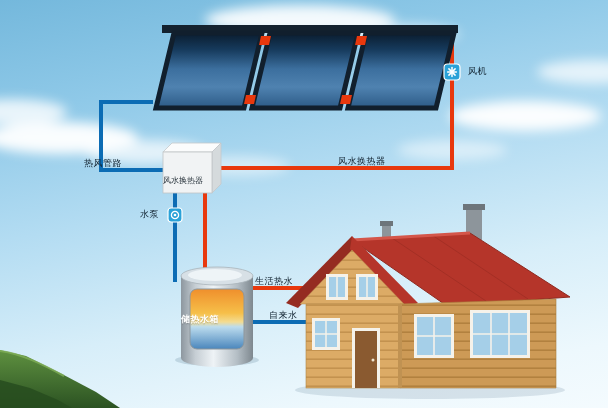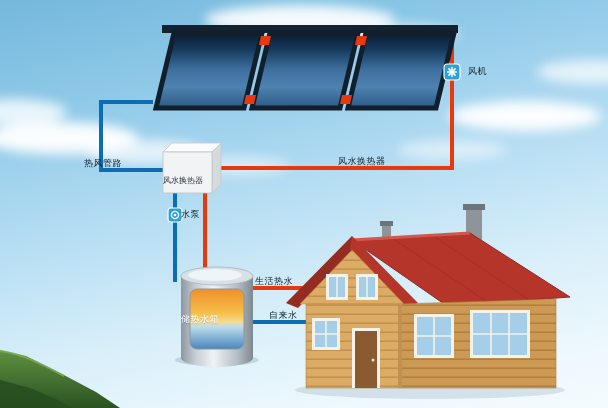--- a/index.html
+++ b/index.html
@@ -7,21 +7,21 @@
     position:relative;width:608px;height:408px;overflow:hidden;
     font-family:"Liberation Sans",sans-serif;
     background:linear-gradient(168deg,#74b8dc 0%,#8fc9e8 22%,#b3dcf2 45%,#d7eef9 68%,#edf8fd 88%,#f4fbfe 100%);
   }
   svg{position:absolute;left:0;top:0;display:block;}
   .lbl{
     position:absolute;font-size:9px;line-height:1.15;color:#122432;
     white-space:nowrap;letter-spacing:.5px;
   }
   .lbl.center{text-align:left;}
-  .lbl.on-tank{color:#ffffff;font-weight:normal;text-shadow:0 1px 1px rgba(0,0,0,.25);}
+  .lbl.on-tank{color:#ffffff;font-weight:bold;text-shadow:0 1px 1px rgba(0,0,0,.25);}
   .lbl.on-box{color:#253038;font-size:8px;letter-spacing:0;}
 </style>
 </head>
 <body>
 
 <div class="stage">
 
 <svg width="608" height="408" viewBox="0 0 608 408">
   <defs>
     <linearGradient id="panelGrad" x1="0" y1="0" x2="0" y2="1">
@@ -191,18 +191,18 @@
     <polygon points="0,350 26,356 62,374 96,392 120,408 0,408" fill="url(#mtnGrad)"></polygon>
     <path d="M0,351 C22,354 42,364 64,376" stroke="#7fae57" stroke-width="2" fill="none" opacity="0.8"></path>
     <polygon points="0,380 30,388 58,400 72,408 0,408" fill="#274c1e" opacity="0.85"></polygon>
   </g>
 </svg>
 
 <div class="lbl" style="left:468px;top:66px;">风机</div>
 <div class="lbl" style="left:84px;top:158px;">热风管路</div>
 <div class="lbl" style="left:338px;top:156px;">风水换热器</div>
 <div class="lbl on-box center" style="left:163px;top:176px;width:49px;">风水换热器</div>
-<div class="lbl" style="left:140px;top:209px;margin-left:41px;">水泵</div>
+<div class="lbl" style="left:140px;top:209px;">水泵</div>
 <div class="lbl on-tank center" style="left:181px;top:314px;width:72px;">储热水箱</div>
 <div class="lbl" style="left:255px;top:276px;">生活热水</div>
 <div class="lbl" style="left:269px;top:310px;text-align:center;">自来水</div>
 
 </div>
 
 </body></html>

